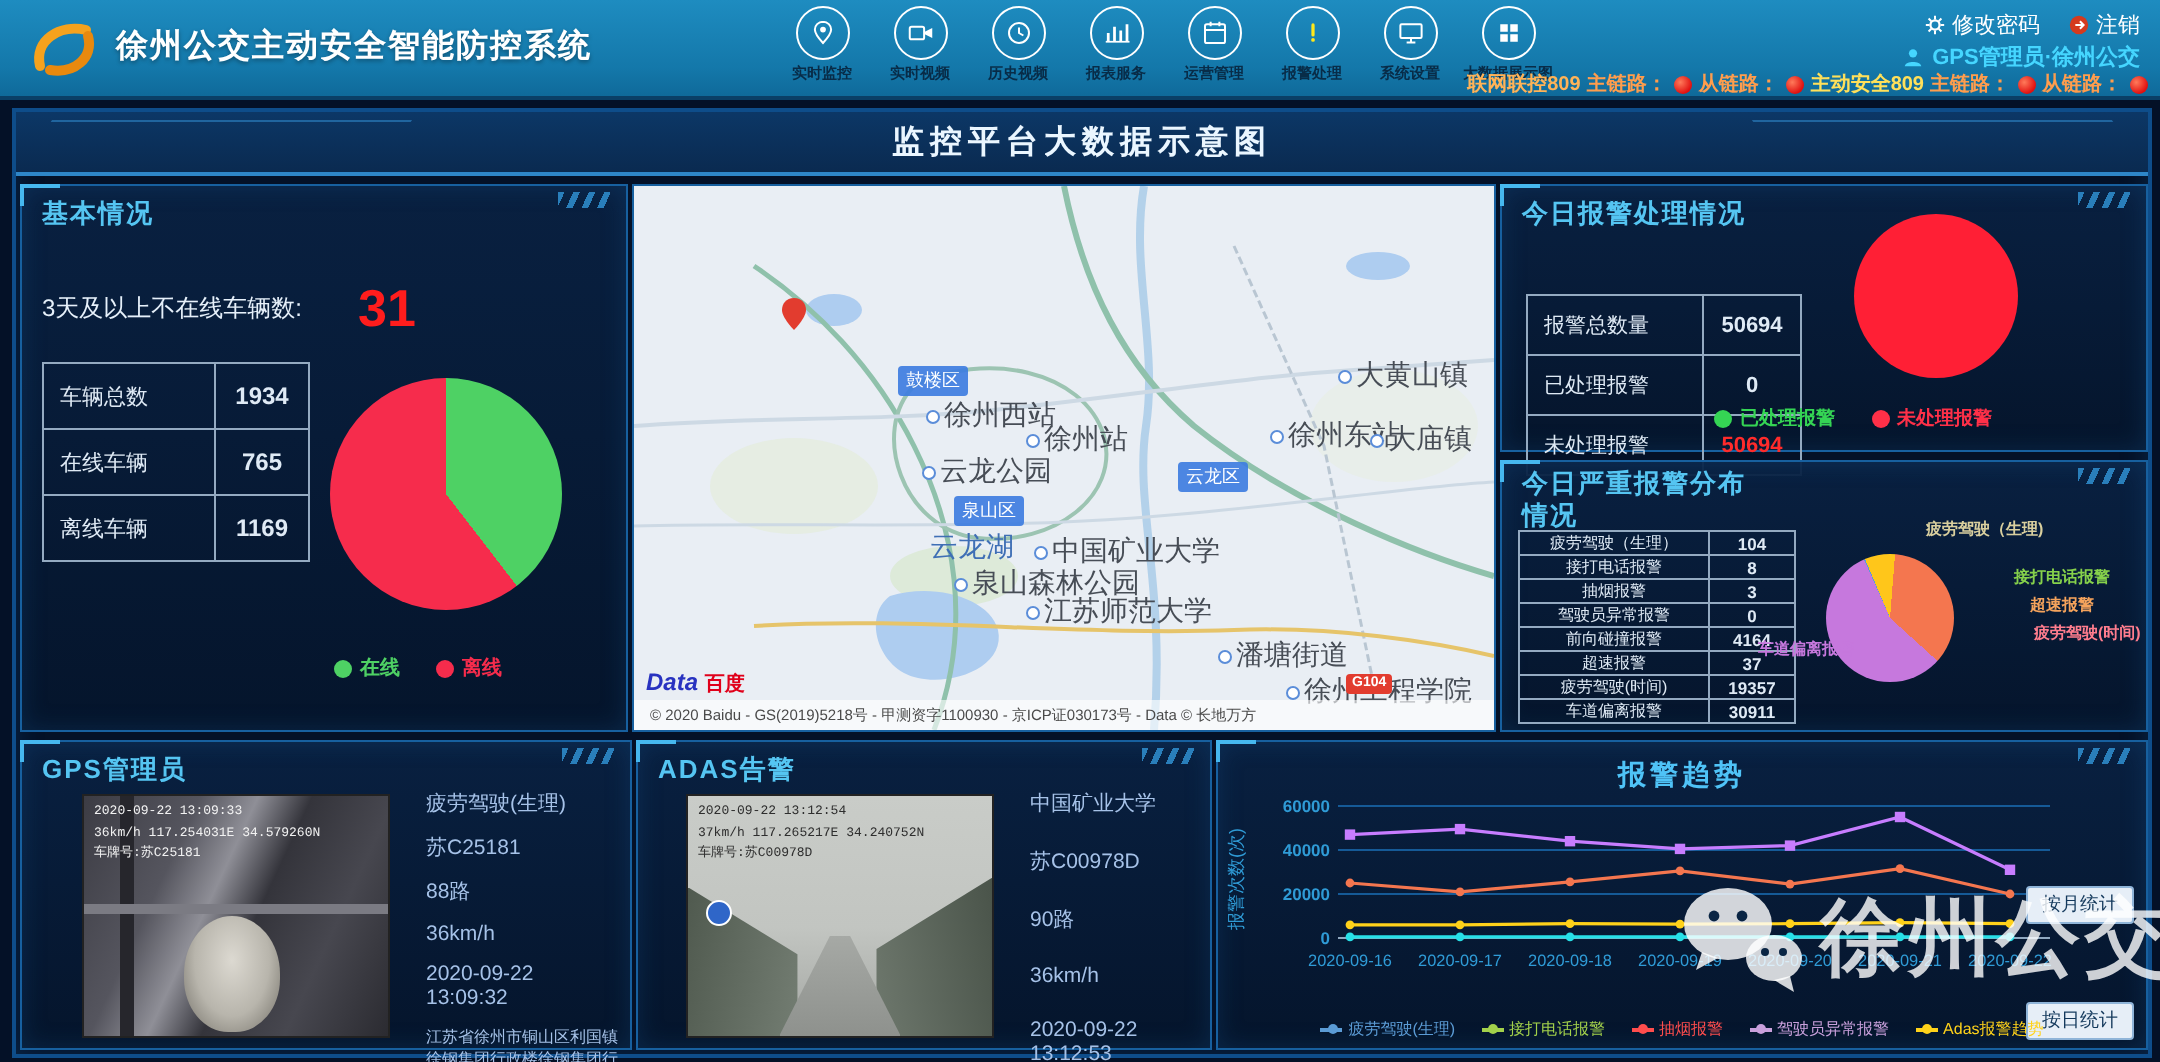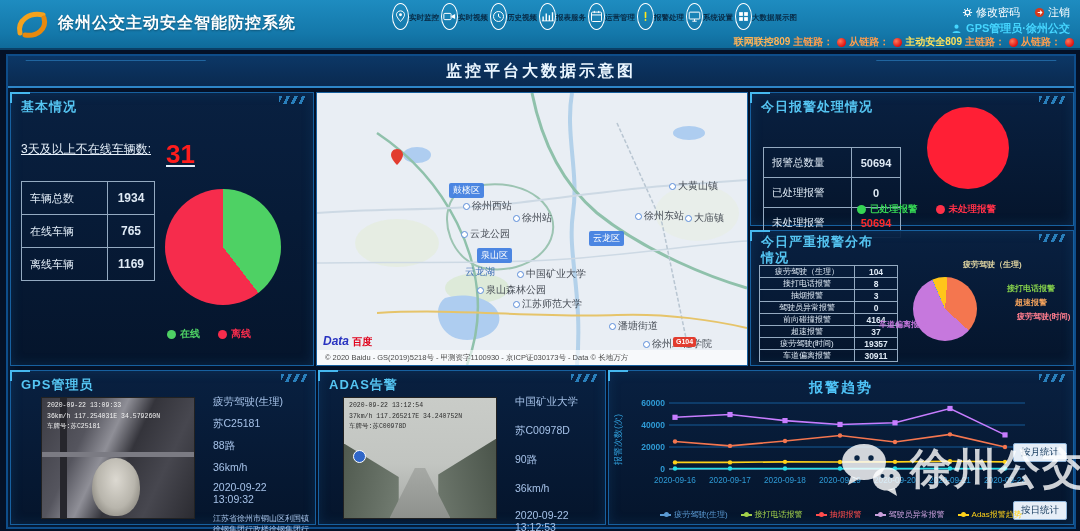--- a/index.html
+++ b/index.html
@@ -9,21 +9,21 @@
     font-family:"Liberation Sans","DejaVu Sans",sans-serif;
     -webkit-font-smoothing:antialiased;
   }
   
   .header{position:absolute;left:0;top:0;width:1080px;height:48px;
     background:linear-gradient(180deg,#1e8cc0 0%,#1478aa 70%,#0f6a9a 100%);
     border-bottom:2px solid #0a3f66;}
   .logo{position:absolute;left:14px;top:8px;width:36px;height:32px;}
   .app-title{position:absolute;left:58px;top:13px;font-size:16px;font-weight:bold;color:#fff;letter-spacing:1px;text-shadow:0 1px 2px rgba(0,0,0,.35);}
   .nav{position:absolute;left:392px;top:3px;display:flex;gap:11px;}
-  .nav-item{display:flex;flex-direction:row;align-items:center;width:38px;cursor:pointer;}
+  .nav-item{display:flex;flex-direction:column;align-items:center;width:38px;cursor:pointer;}
   .nav-ico{width:25px;height:25px;border:1.5px solid #fff;border-radius:50%;display:flex;align-items:center;justify-content:center;}
   .nav-lbl{margin-top:2px;font-size:7.5px;font-weight:bold;color:#082c48;white-space:nowrap;}
   .acct{position:absolute;right:10px;top:5px;display:flex;gap:14px;align-items:center;font-size:11px;color:#fff;}
   .acct .item{display:flex;align-items:center;gap:3px;cursor:pointer;}
   .userline{position:absolute;right:10px;top:21px;display:flex;align-items:center;gap:4px;font-size:11px;color:#45d6ff;font-weight:bold;}
   .statusline{position:absolute;right:6px;top:35px;display:flex;align-items:center;gap:3px;font-size:10px;font-weight:bold;white-space:nowrap;}
   .dot{display:inline-block;width:9px;height:9px;border-radius:50%;background:radial-gradient(circle at 35% 35%,#ff7a5a,#e01010 70%);margin-left:1px;}
   
   .frame{position:absolute;left:6px;top:54px;width:1066px;height:471px;border:2px solid #0e4d8a;box-shadow:inset 0 0 14px rgba(24,104,180,.25);}
   .title-bar{position:absolute;left:0;top:0;width:100%;height:30px;
@@ -42,32 +42,32 @@
   .p-title{position:absolute;left:10px;top:5px;font-size:13px;font-weight:bold;color:#55c5f2;letter-spacing:1px;}
   table.tbl{border-collapse:collapse;}
   table.tbl td{border:1px solid #94aac1;color:#dfeaf5;}
   td.val{text-align:center;font-weight:bold;color:#fff;}
   td.hl{color:#ff2b2b !important;}
   .legend{display:flex;gap:18px;align-items:center;}
   .legend .li{display:flex;align-items:center;gap:4px;cursor:pointer;}
   .legend .sw{width:9px;height:9px;border-radius:50%;}
   
   #p-basic{left:10px;top:92px;width:302px;height:272px;}
-  .stat-line{position:absolute;left:10px;top:48px;display:flex;align-items:flex-start;font-size:12px;color:#e6f0fa;text-decoration:underline;}
-  .stat-val{margin-left:15px;font-size:26px;font-weight:bold;color:#ff1d1d;line-height:1;}
+  .stat-line{position:absolute;left:10px;top:48px;display:flex;align-items:center;font-size:12px;color:#e6f0fa;}
+  .stat-val{margin-left:28px;font-size:26px;font-weight:bold;color:#ff1d1d;line-height:1;}
   #basic-tbl{position:absolute;left:10px;top:88px;}
   #basic-tbl td{height:30px;font-size:11px;}
   #basic-tbl td.lbl{width:76px;padding-left:8px;}
   #basic-tbl td.val{width:44px;font-size:12px;}
   #basic-pie{position:absolute;left:154px;top:96px;width:116px;height:116px;border-radius:50%;}
   #basic-legend{position:absolute;left:156px;top:234px;font-size:10px;font-weight:bold;}
   
   #p-map{left:316px;top:92px;width:430px;height:272px;background:#e9eef4;border:1px solid #17609f;position:absolute;overflow:hidden;}
   .m-district{position:absolute;background:rgba(62,125,224,.92);color:#fff;font-size:9px;padding:1px 4px;border-radius:2px;white-space:nowrap;}
-  .m-place{position:absolute;color:#474d56;font-size:10px;white-space:nowrap;display:flex;align-items:center;gap:2px;}
+  .m-place{position:absolute;color:#474d56;font-size:14px;white-space:nowrap;display:flex;align-items:center;gap:2px;}
   .m-place .pdot{width:7px;height:7px;border-radius:50%;border:1.5px solid #5b8dd9;background:#fff;box-sizing:border-box;}
   .m-place.water{color:#3f6fb5;}
   .m-badge{position:absolute;background:#e23c2f;color:#fff;font-size:7px;font-weight:bold;padding:0 3px;border-radius:2px;line-height:10px;}
   .m-copy{position:absolute;left:0;bottom:0;width:100%;height:15px;background:rgba(255,255,255,.62);
     font-size:7.5px;color:#4a4a4a;line-height:15px;padding-left:8px;box-sizing:border-box;white-space:nowrap;}
   .m-logo{position:absolute;left:6px;bottom:16px;font-size:12px;font-weight:bold;font-style:italic;}
   .m-logo .lat{color:#2832c0;}
   .m-logo .cn{color:#e0001a;font-style:normal;font-size:10px;}
   
   #p-alarm{left:750px;top:92px;width:322px;height:132px;}

